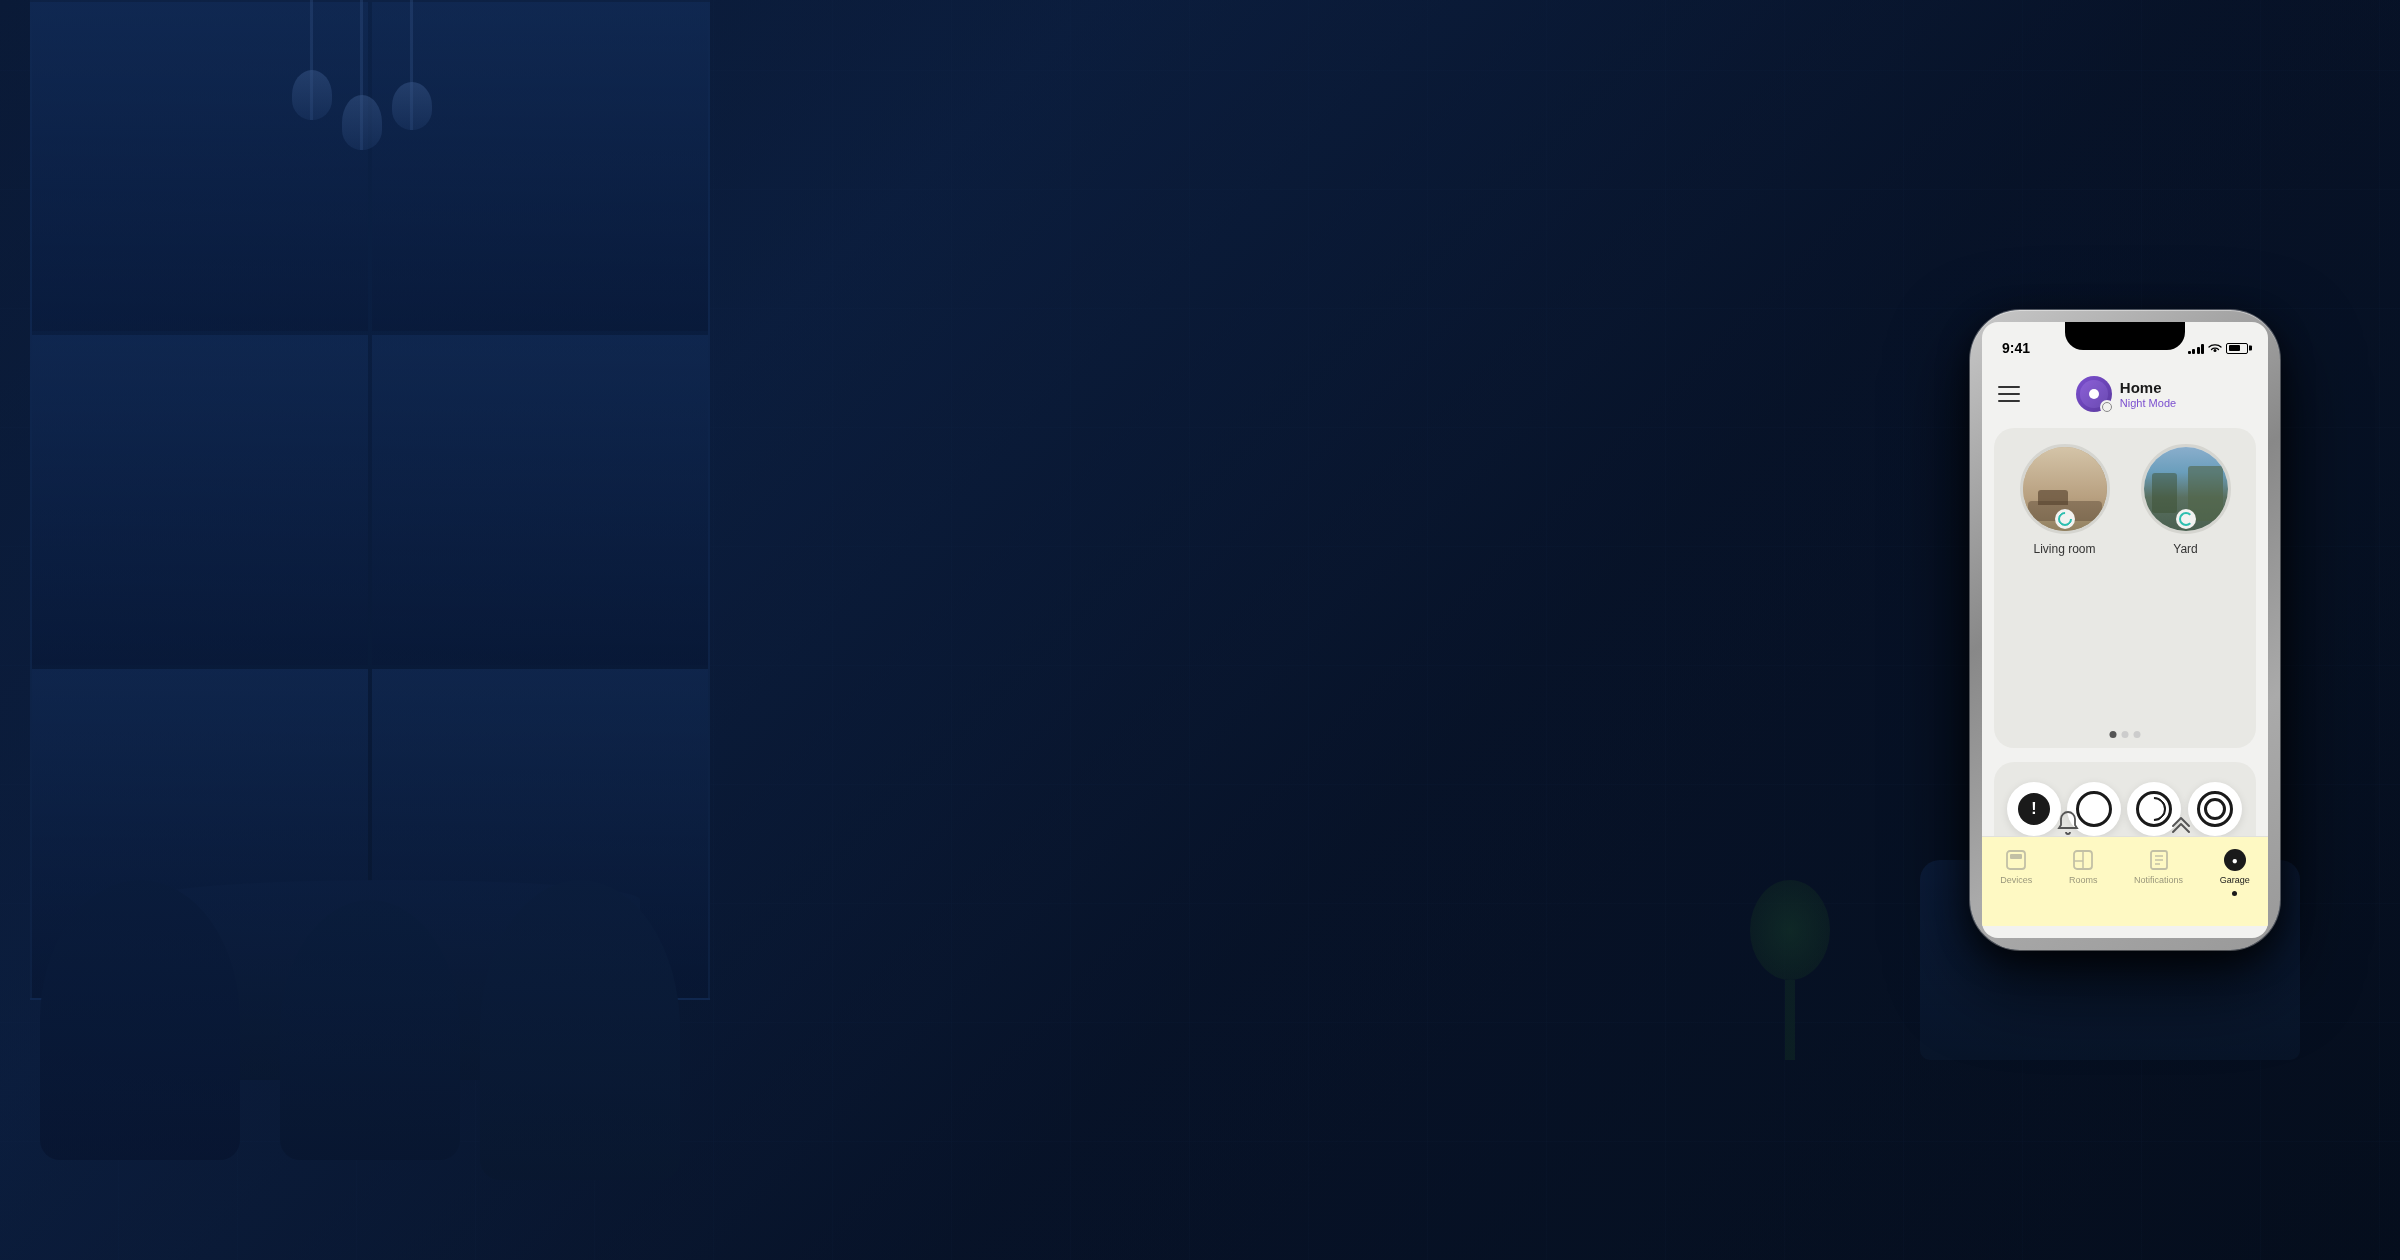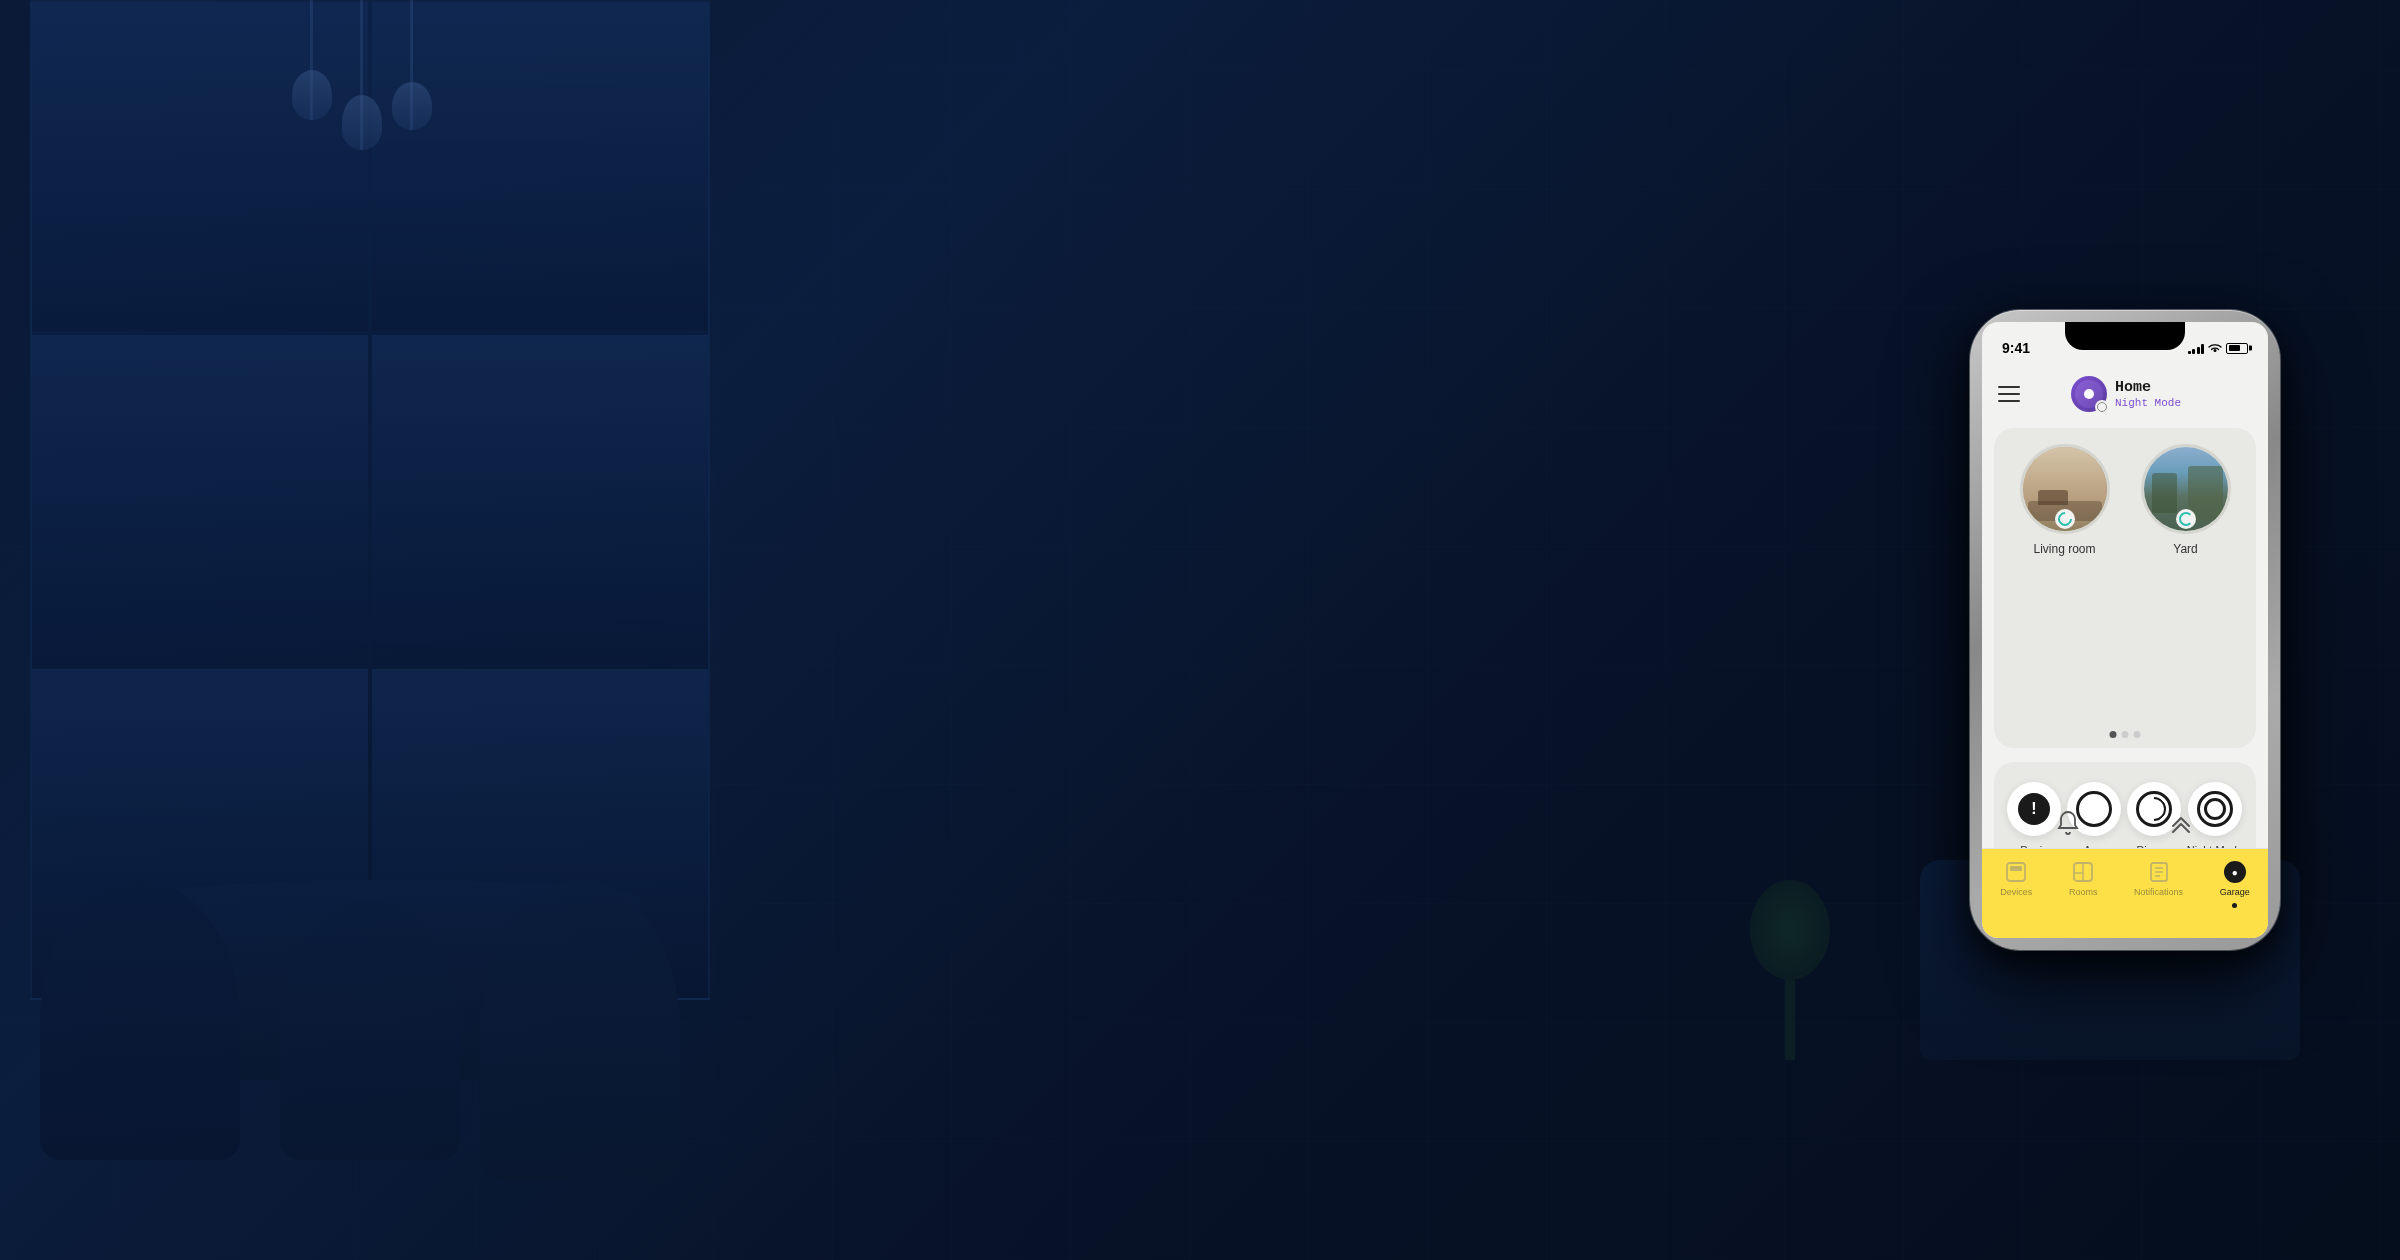--- a/index.html
+++ b/index.html
@@ -384,21 +384,20 @@
     .settings-ring-inner {
       width: 10px;
       height: 10px;
       border: 1.5px solid #888;
       border-radius: 50%;
     }
 
     .header-titles {
       display: flex;
       flex-direction: column;
-      font-family: Liberation Mono, monospace;
     }
     .header-home-name {
       font-size: 15px;
       font-weight: 600;
       color: #1a1a1a;
       line-height: 1.2;
     }
     .header-mode {
       font-size: 11px;
       color: #7b4fcf;
@@ -556,25 +555,25 @@
       right: 0;
       display: flex;
       justify-content: space-around;
       align-items: center;
       padding: 0 30px;
     }
 
     
     .tab-bar {
       position: absolute;
-      bottom: 0;
+      bottom: 12px;
       left: 0;
       right: 0;
       height: 90px;
-      background: #fde047;
+      background: #fef9c3;
       display: flex;
       align-items: flex-start;
       justify-content: space-around;
       padding-top: 12px;
       border-top: 1px solid #e0e0dc;
     }
 
     .tab-item {
       display: flex;
       flex-direction: column;

